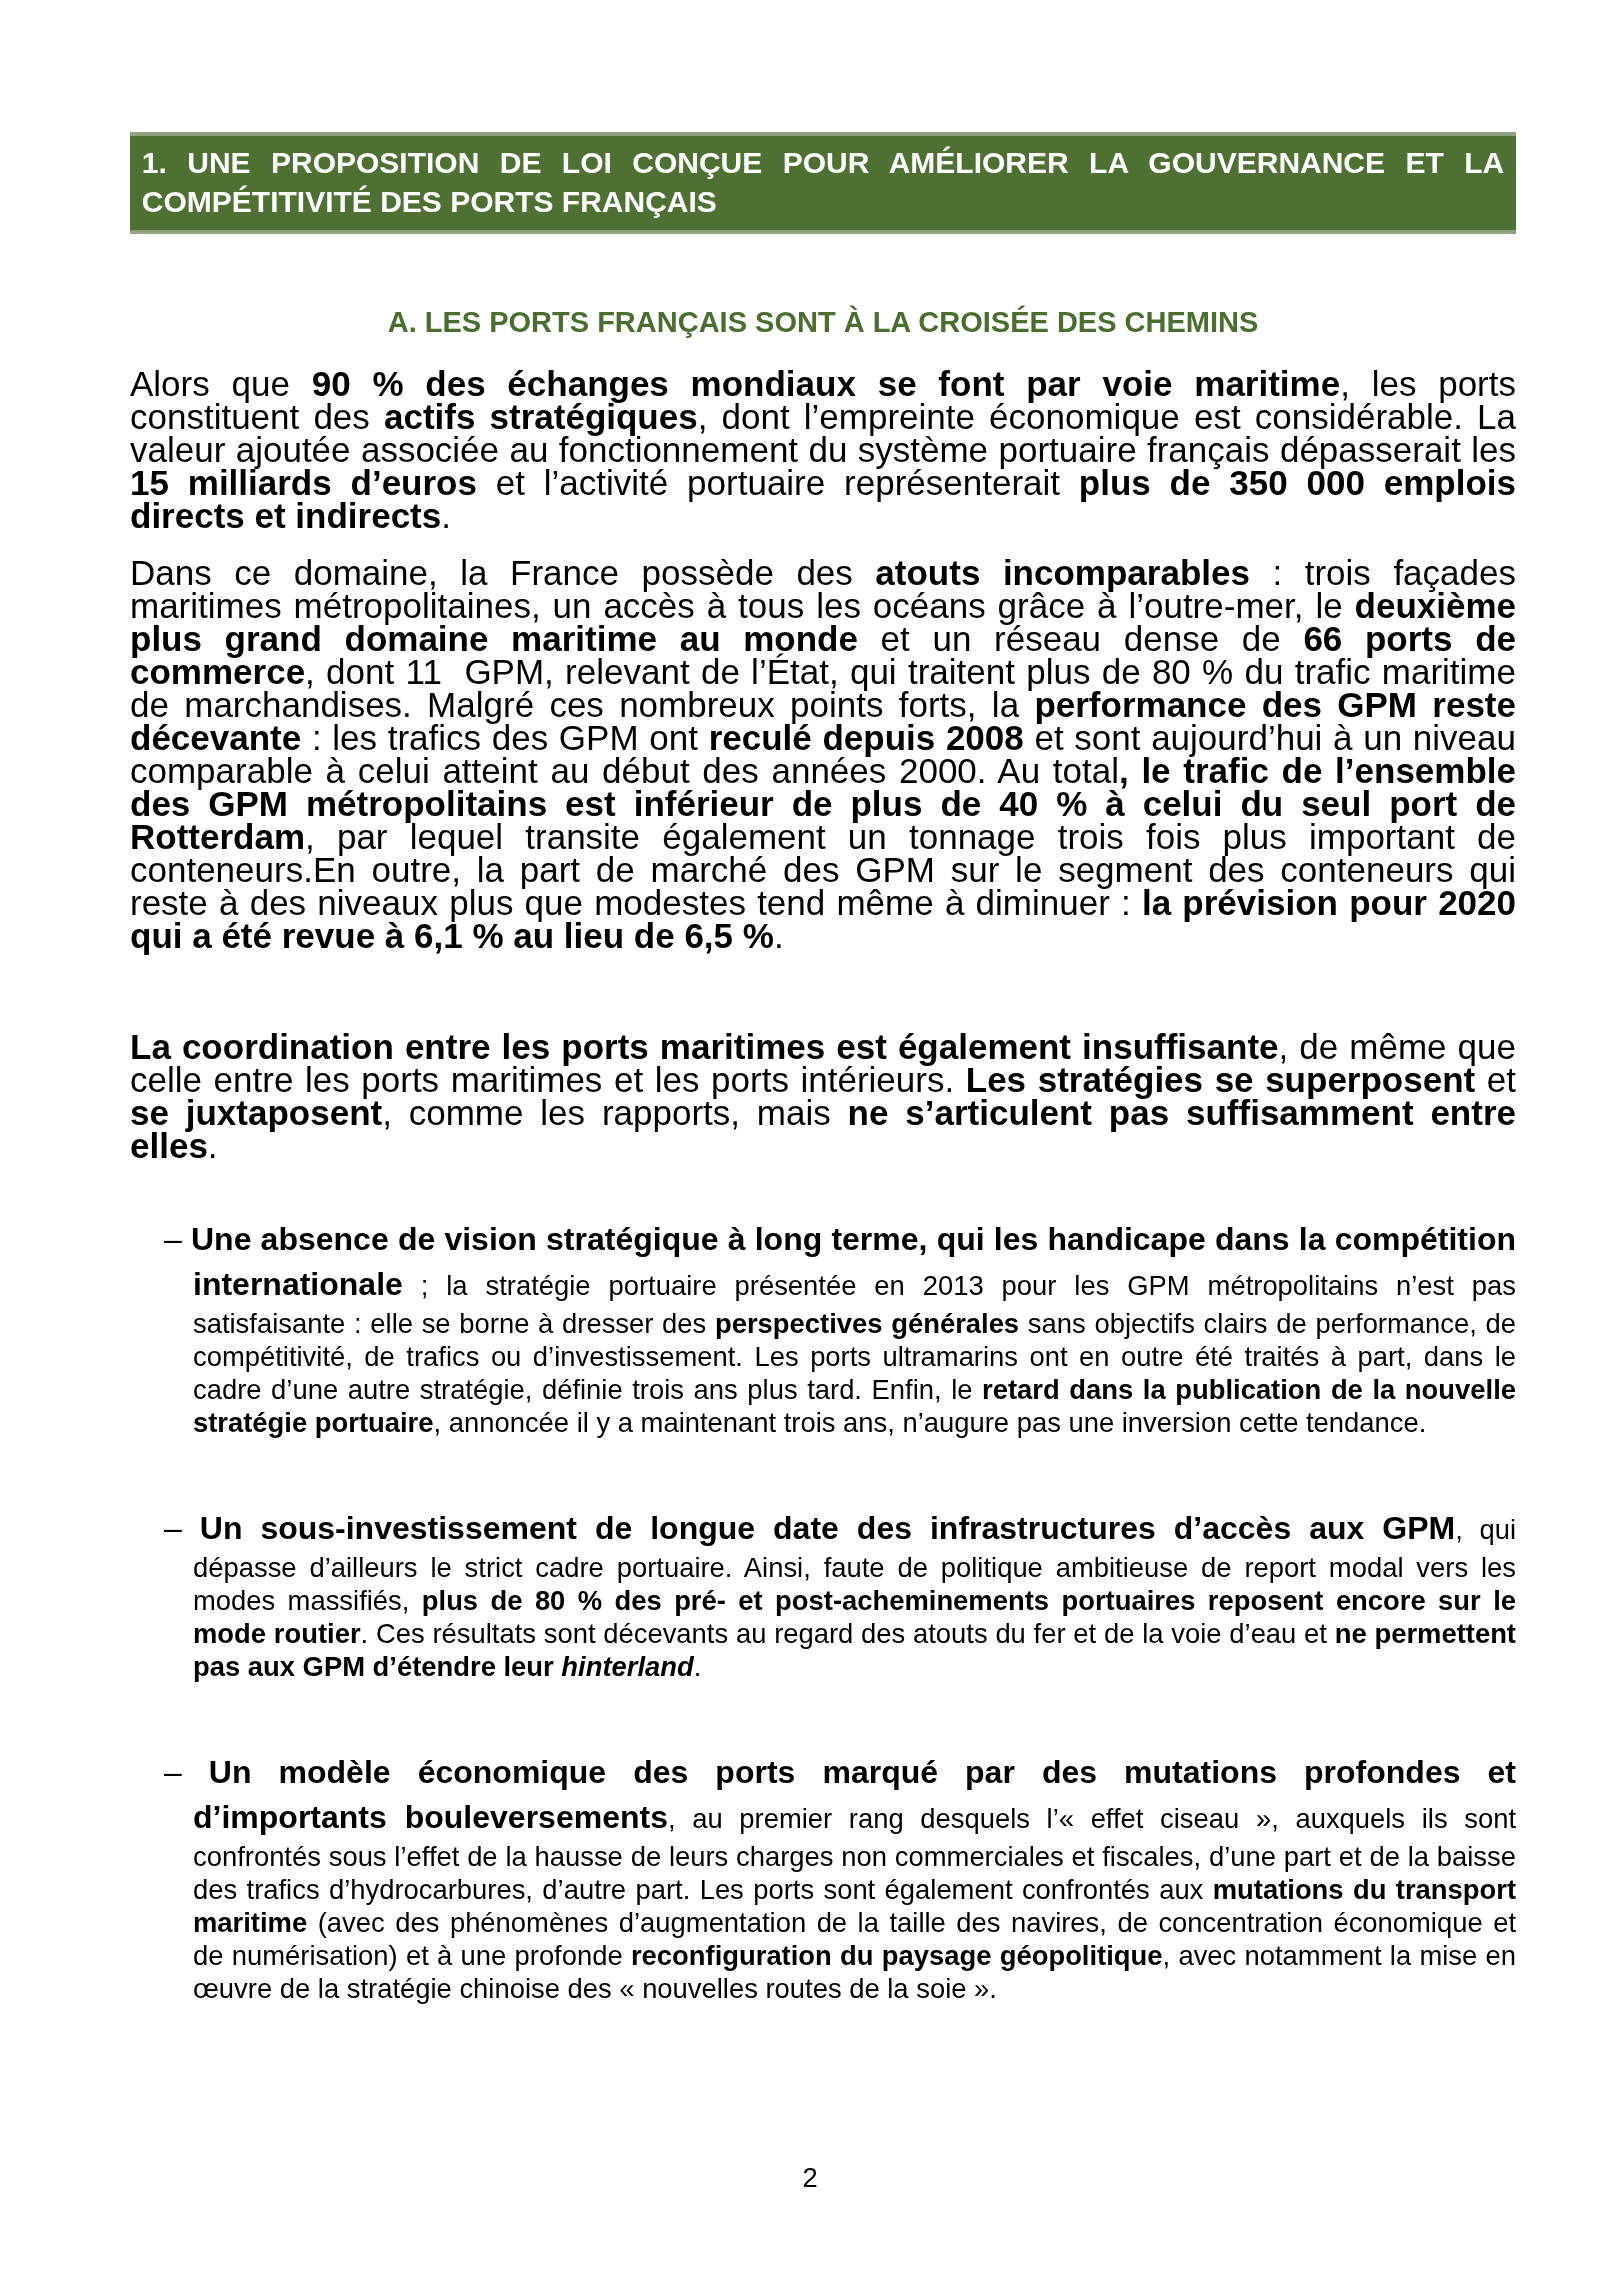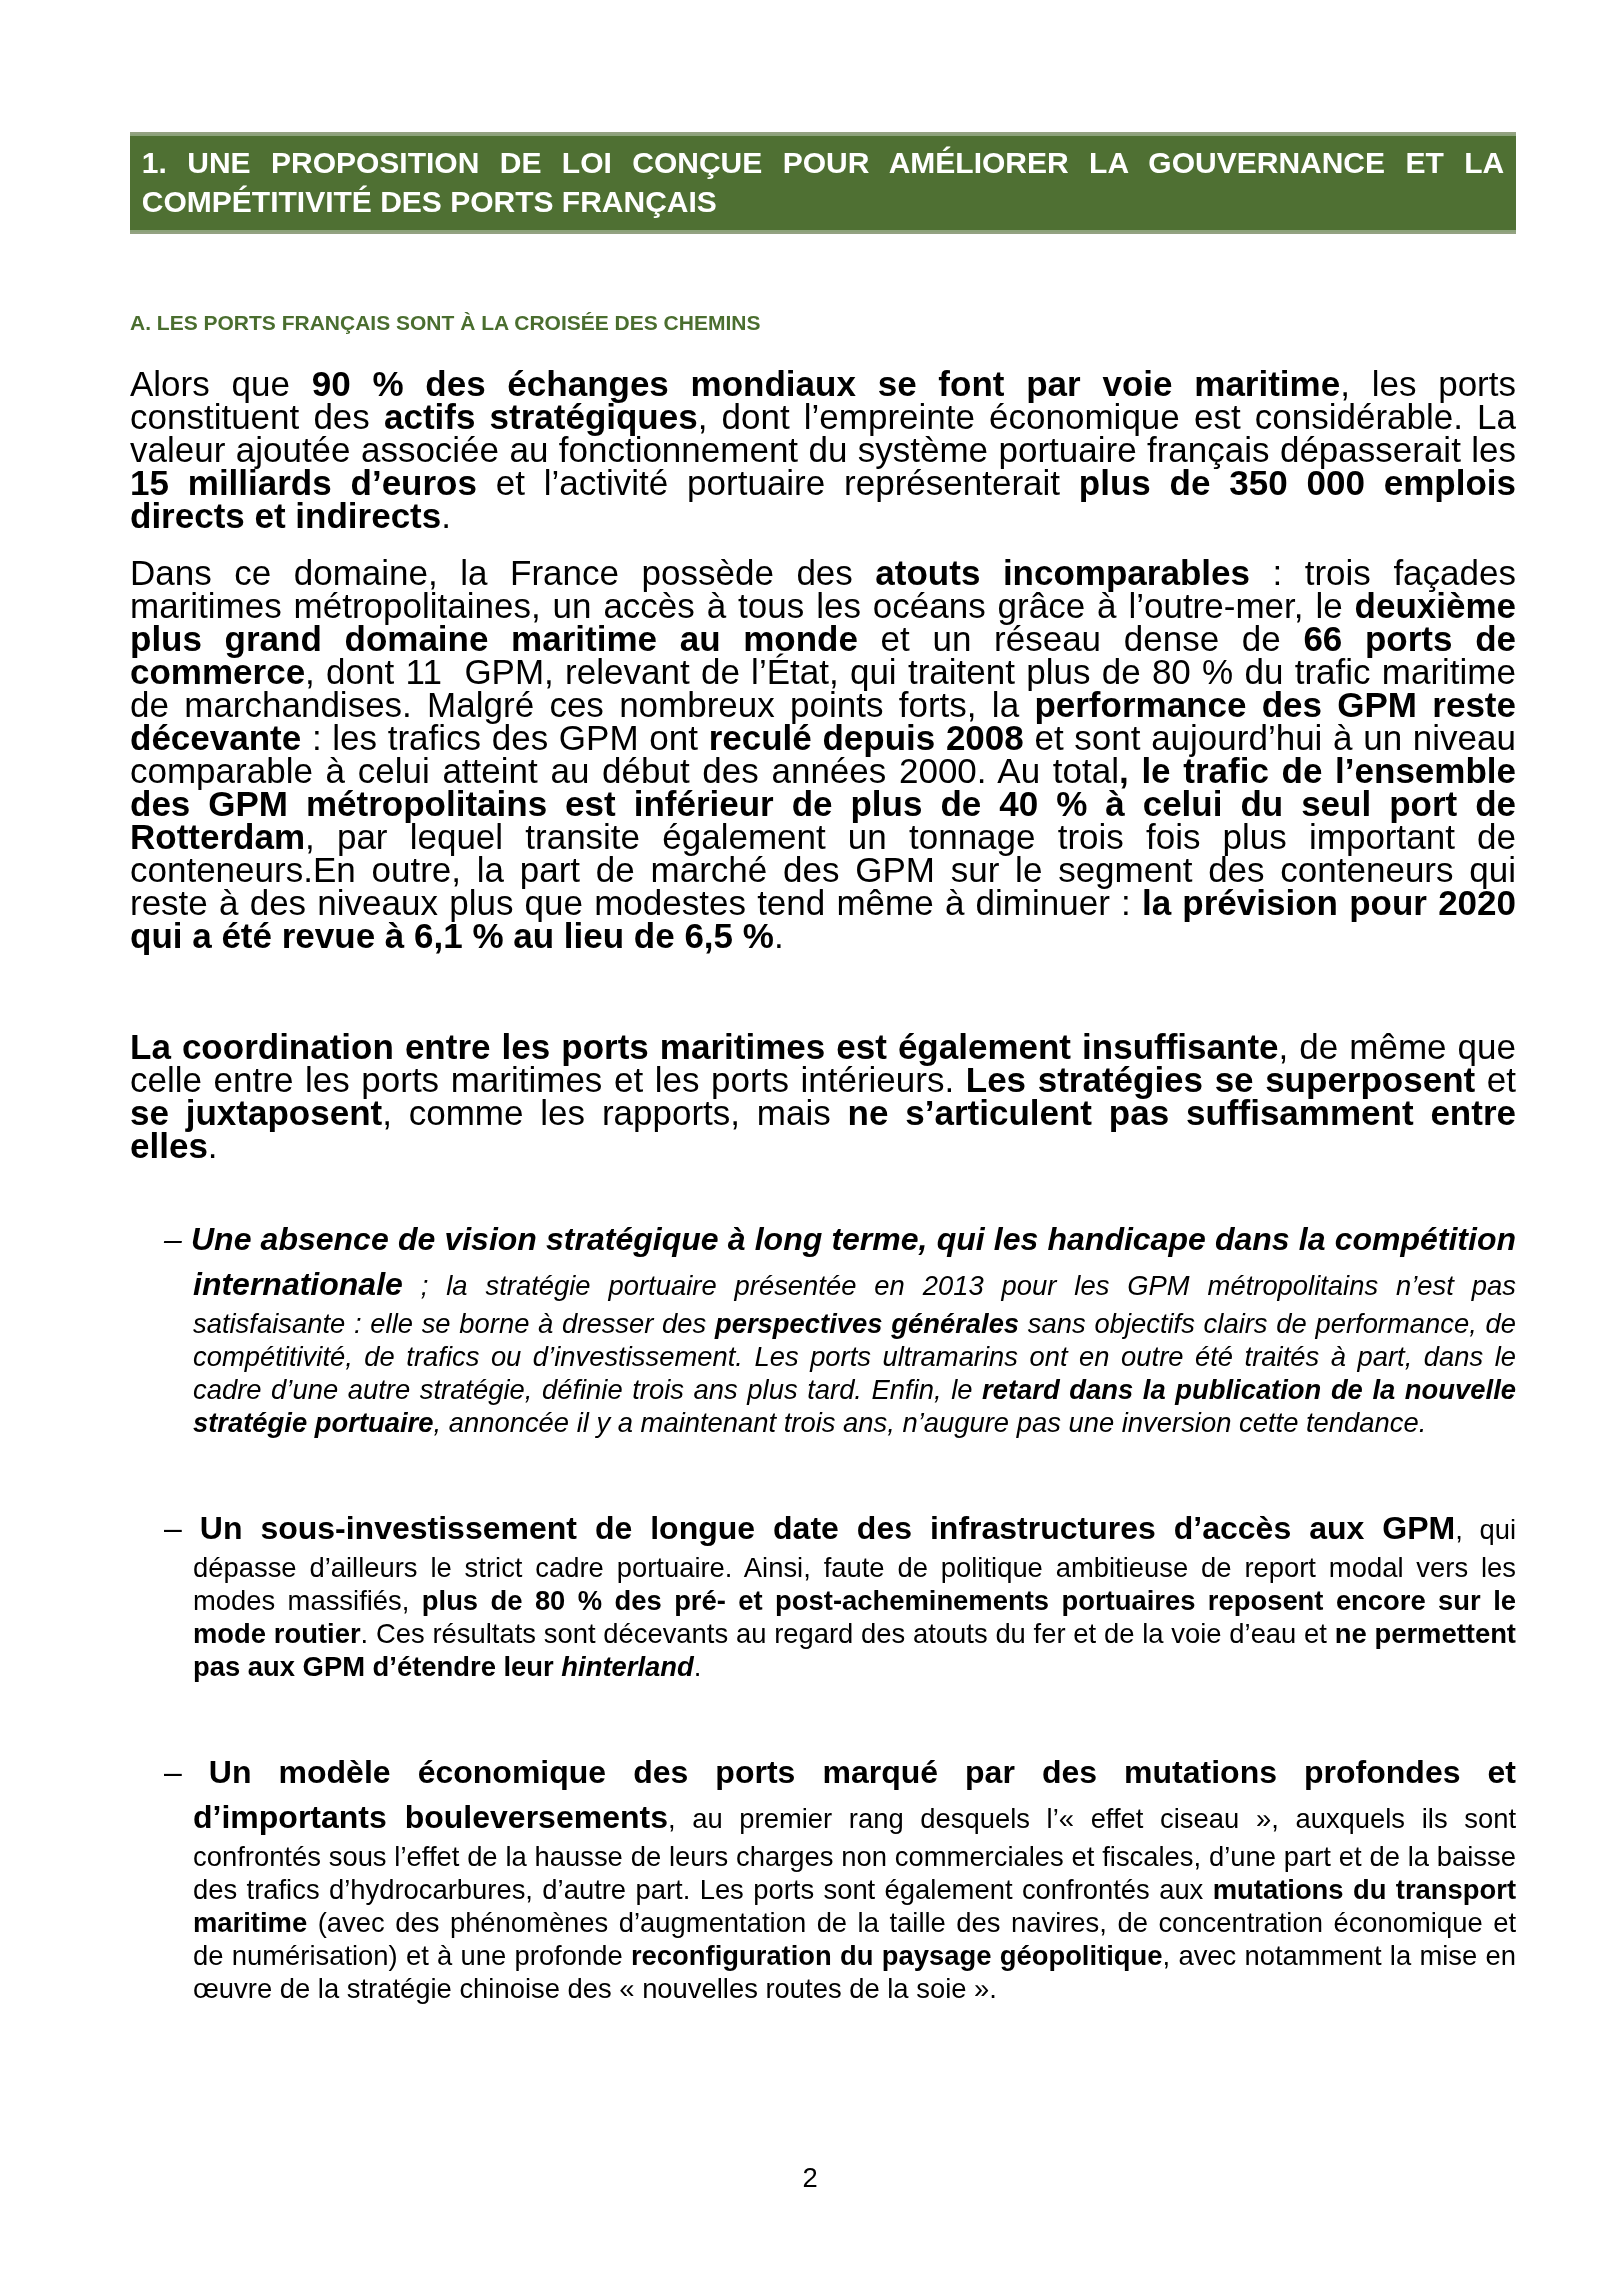--- a/index.html
+++ b/index.html
@@ -27,23 +27,24 @@
     font-weight: bold;
     line-height: 39px;
     text-align: justify;
     border-top: 2px solid rgba(255,255,255,0.35);
     border-bottom: 2px solid rgba(255,255,255,0.35);
     box-shadow: 0 2px 0 rgba(60,86,28,0.55), 0 -2px 0 rgba(60,86,28,0.55);
   }
   
   .section-heading {
     margin: 73px 0 0 0;
-    font-size: 21px;
+    font-size: 29px;
     font-weight: bold;
     line-height: 35px;
+    text-align: center;
   }
   
   .body-para {
     margin: 0;
     font-size: 35px;
     line-height: 33px;
     text-align: justify;
   }
   .mt-first  { margin-top: 27.4px; }
   .mt-normal { margin-top: 23.5px; }
@@ -51,21 +52,21 @@
   .mt-mid    { margin-top: 35px; }
   
   .bullet {
     margin: 0 0 0 34px;
     padding-left: 29px;
     text-indent: -29px;
     font-size: 27.4px;
     line-height: 33px;
     text-align: justify;
   }
-  .bullet-gap-first { margin-top: 55px; font-style: italic; }
+  .bullet-gap-first { margin-top: 55px; }
   .bullet-gap       { margin-top: 67px; }
   
   .rb { font-weight: bold; }
   .ri { font-style: italic; }
   .rl { font-size: 32px; line-height: 45px; }
   
   .page-number {
     position: absolute;
     left: 0;
     right: 0;

